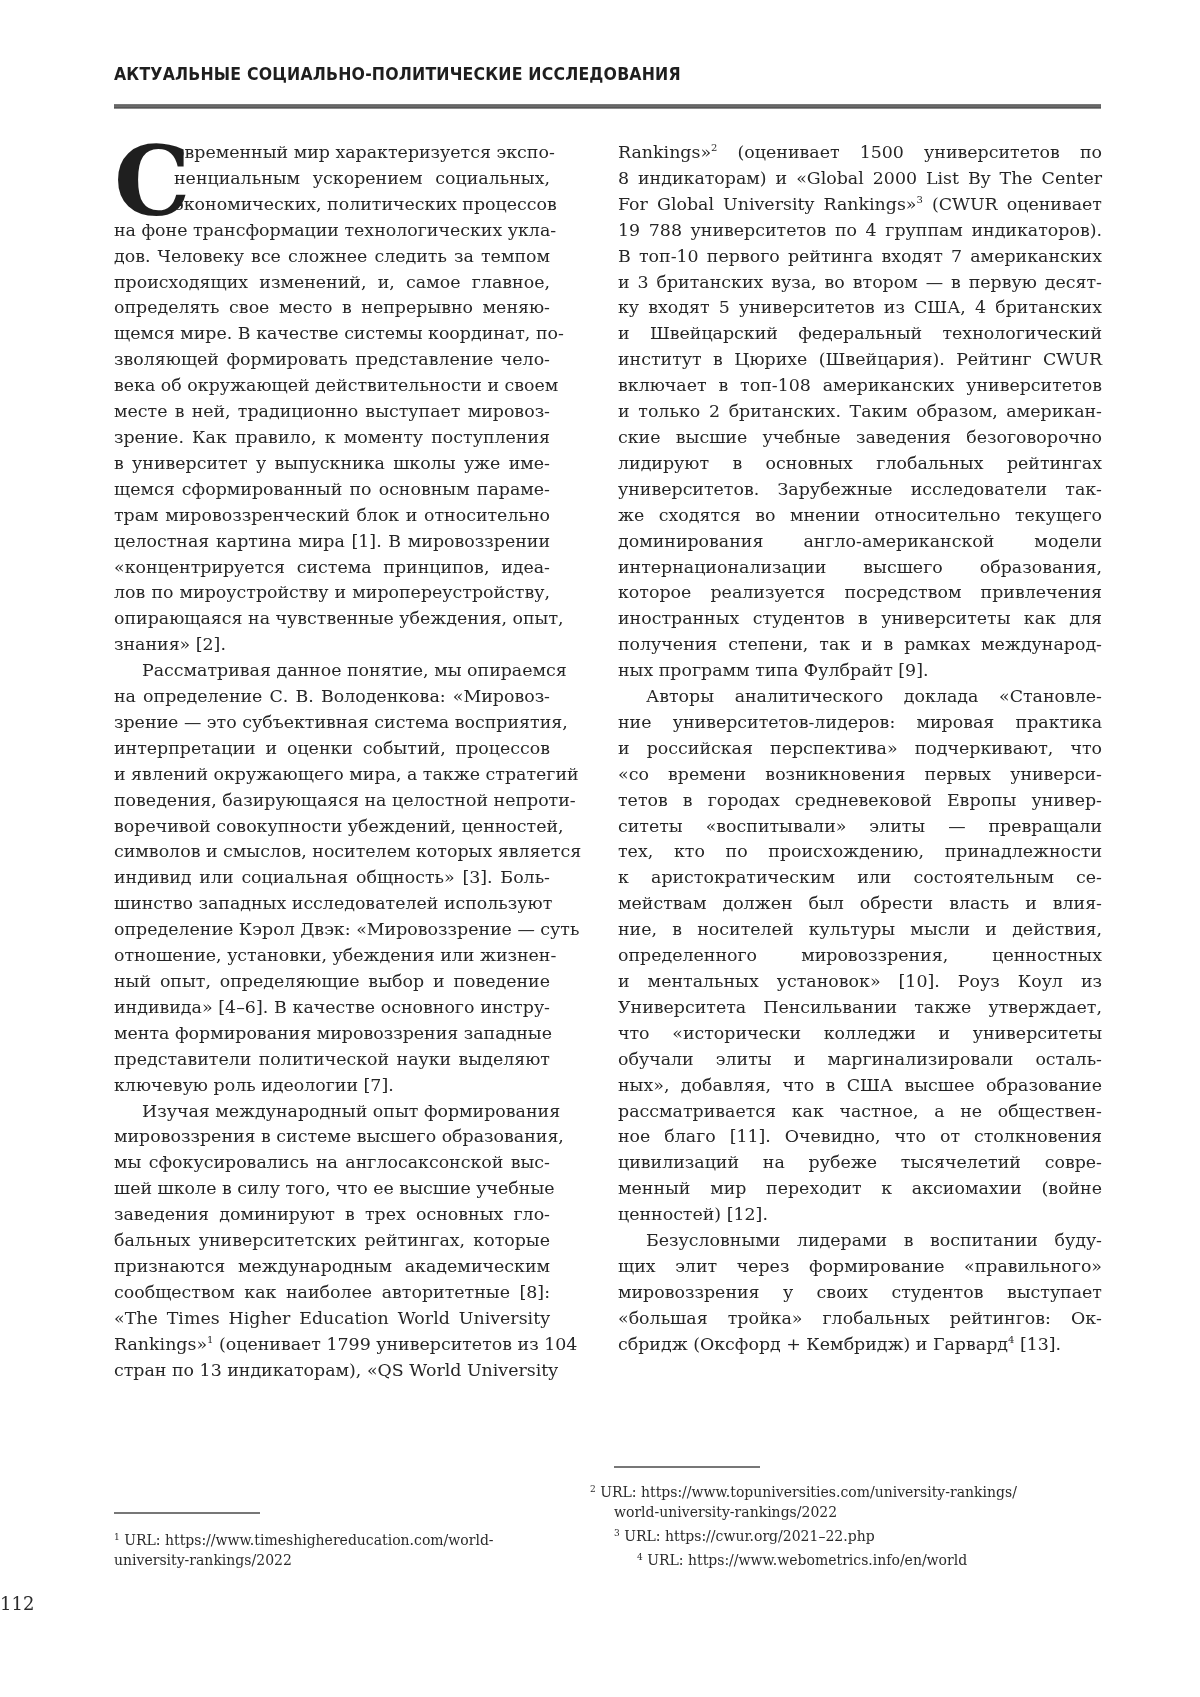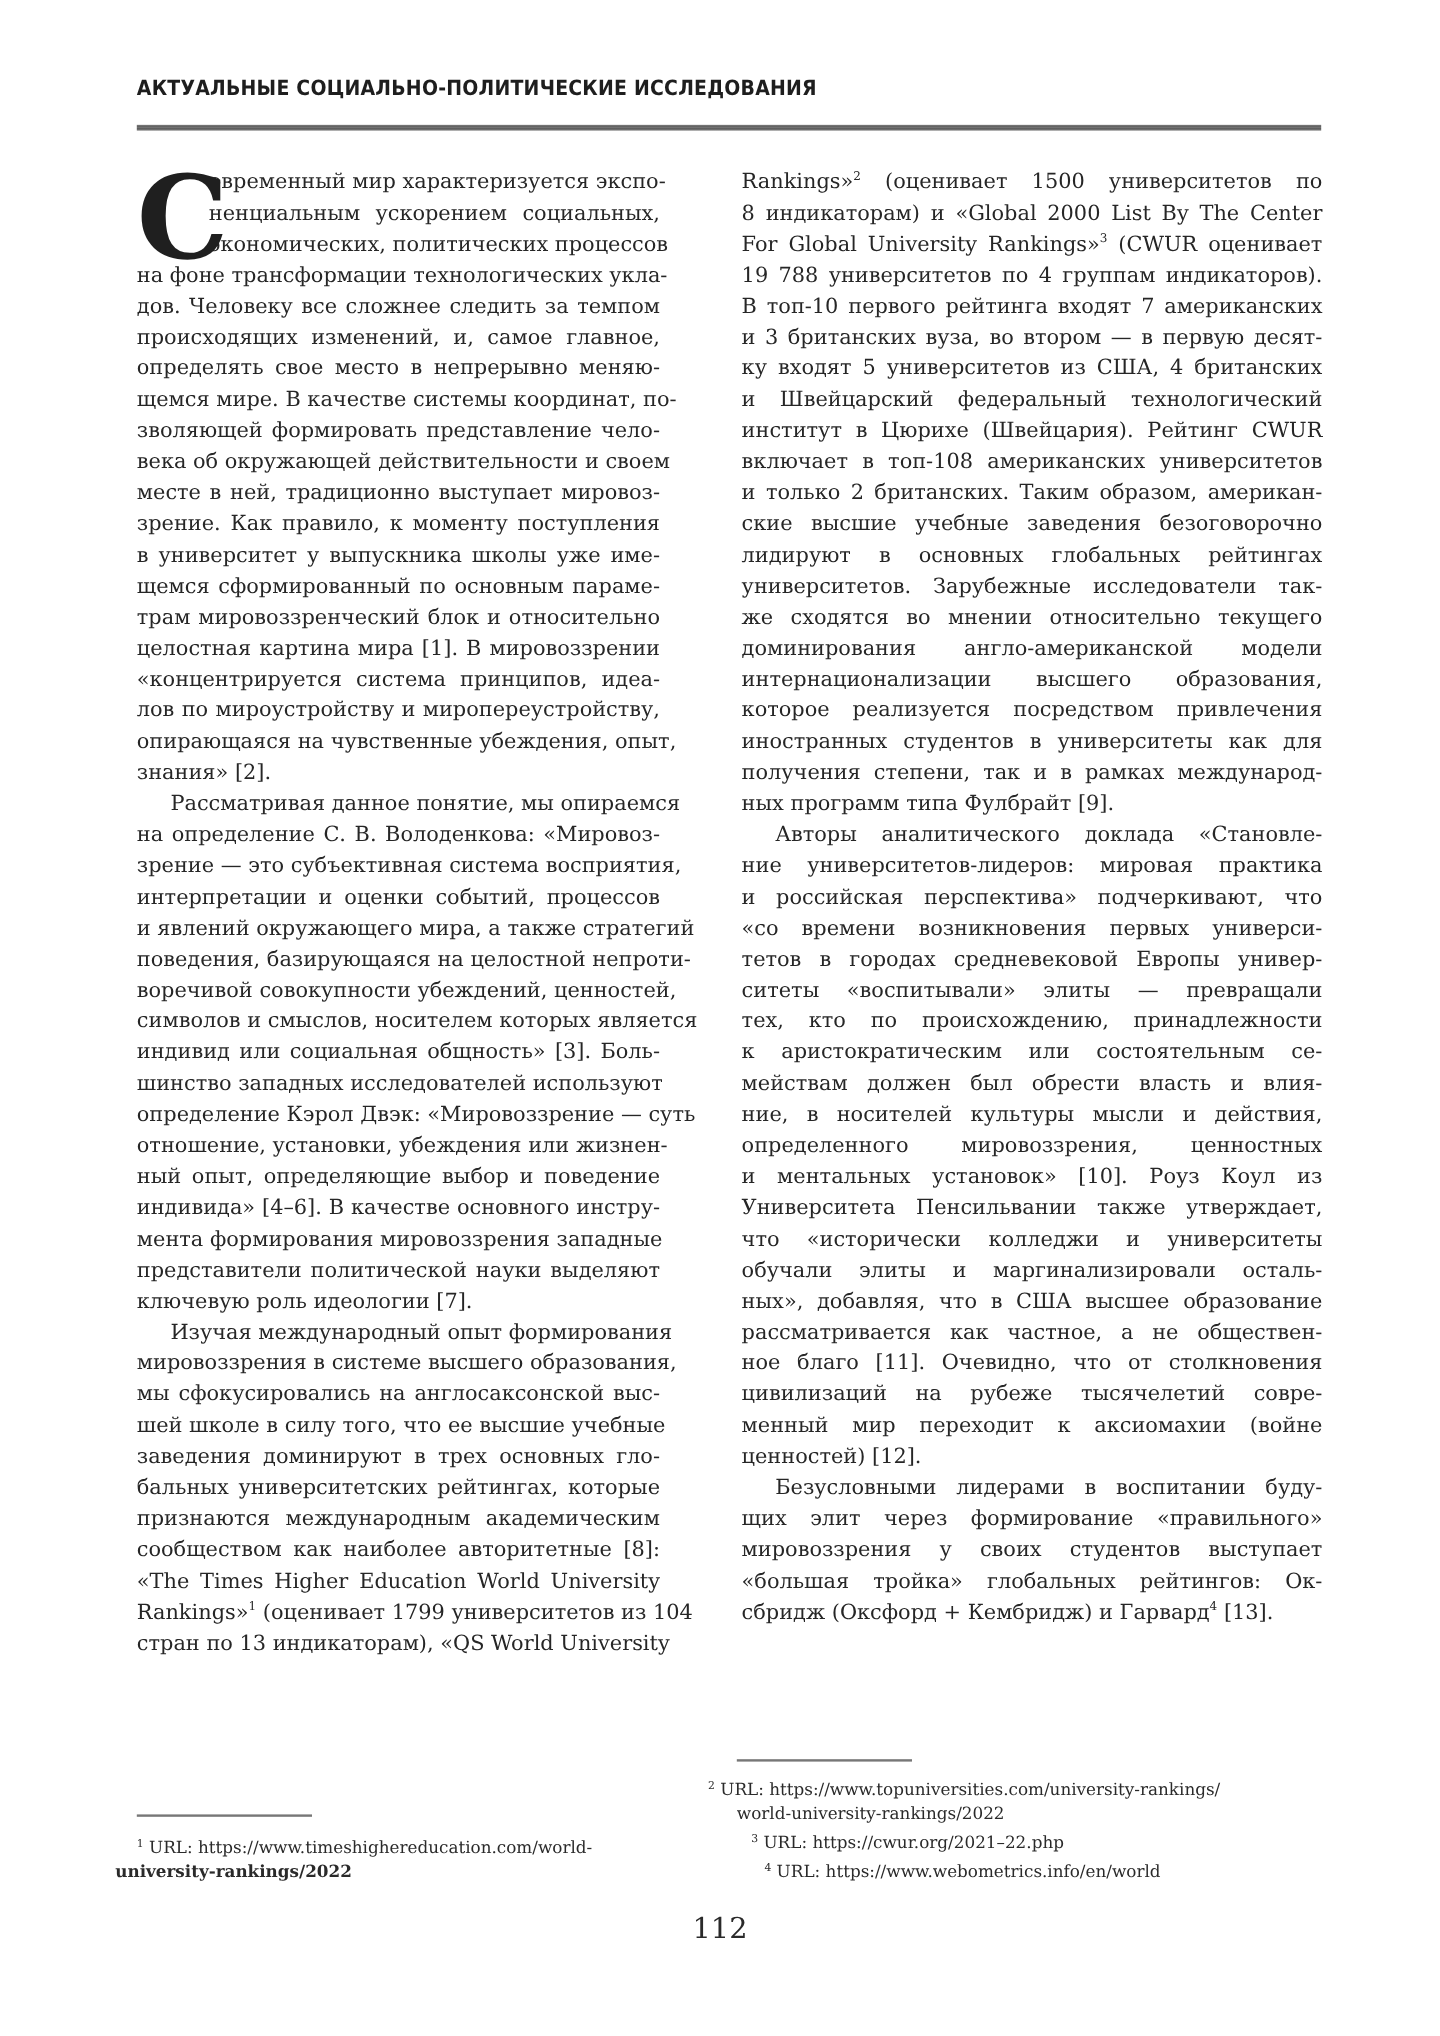--- a/index.html
+++ b/index.html
@@ -31,22 +31,22 @@
   }
   .dropline { padding-left: 60px; }
   sup { font-size: 10px; line-height: 0; vertical-align: 7px; }
   .fn-rule { position: absolute; height: 2px; background: #777; }
   .fn {
     position: absolute; font-family: "DejaVu Serif", serif; font-size: 14px;
     line-height: 20px; color: #2a2a2a; white-space: nowrap;
   }
   .fn sup { font-size: 9px; vertical-align: 5px; }
   .page-num {
-    position: absolute; left: 0; width: 1200px; top: 1593px; text-align: center;
-    font-family: "DejaVu Serif", serif; font-size: 24px; color: #2a2a2a;
+    position: absolute; left: 0; width: 1200px; top: 1593px; 
+    font-family: "DejaVu Serif", serif; font-size: 18px; color: #2a2a2a;
   }
 </style>
 </head>
 <body>
 
 <div class="header">АКТУАЛЬНЫЕ СОЦИАЛЬНО-ПОЛИТИЧЕСКИЕ ИССЛЕДОВАНИЯ</div>
 <div class="header-rule"></div>
 
 <div class="col col-left">
   <span class="drop">С</span>
@@ -145,21 +145,21 @@
   <span class="line last">ценностей) [12].</span>
   <span class="line indent">Безусловными лидерами в воспитании буду-</span>
   <span class="line">щих элит через формирование «правильного»</span>
   <span class="line">мировоззрения у своих студентов выступает</span>
   <span class="line">«большая тройка» глобальных рейтингов: Ок-</span>
   <span class="line last"><span>сбридж (Оксфорд + Кембридж) и Гарвард</span><sup>4</sup><span> [13].</span></span>
 </div>
 
 <div class="fn-rule" style="left:114px; top:1512px; width:146px;"></div>
 <div class="fn" style="left:114px; top:1530px;"><sup>1</sup><span> URL: https://www.timeshighereducation.com/world-</span></div>
-<div class="fn" style="left:96px; top:1550px;font-weight:bold;">university-rankings/2022</div>
+<div class="fn" style="left:114px; top:1550px;">university-rankings/2022</div>
 
 <div class="fn-rule" style="left:614px; top:1466px; width:146px;"></div>
 <div class="fn" style="left:590px; top:1482px;"><sup>2</sup><span> URL: https://www.topuniversities.com/university-rankings/</span></div>
 <div class="fn" style="left:614px; top:1502px;">world-university-rankings/2022</div>
-<div class="fn" style="left:614px; top:1526px;margin-left:12px;"><sup>3</sup><span> URL: https://cwur.org/2021–22.php</span></div>
+<div class="fn" style="left:614px; top:1526px;"><sup>3</sup><span> URL: https://cwur.org/2021–22.php</span></div>
 <div class="fn" style="left:637px; top:1550px;"><sup>4</sup><span> URL: https://www.webometrics.info/en/world</span></div>
 
 <div class="page-num">112</div>
 
 </body></html>

